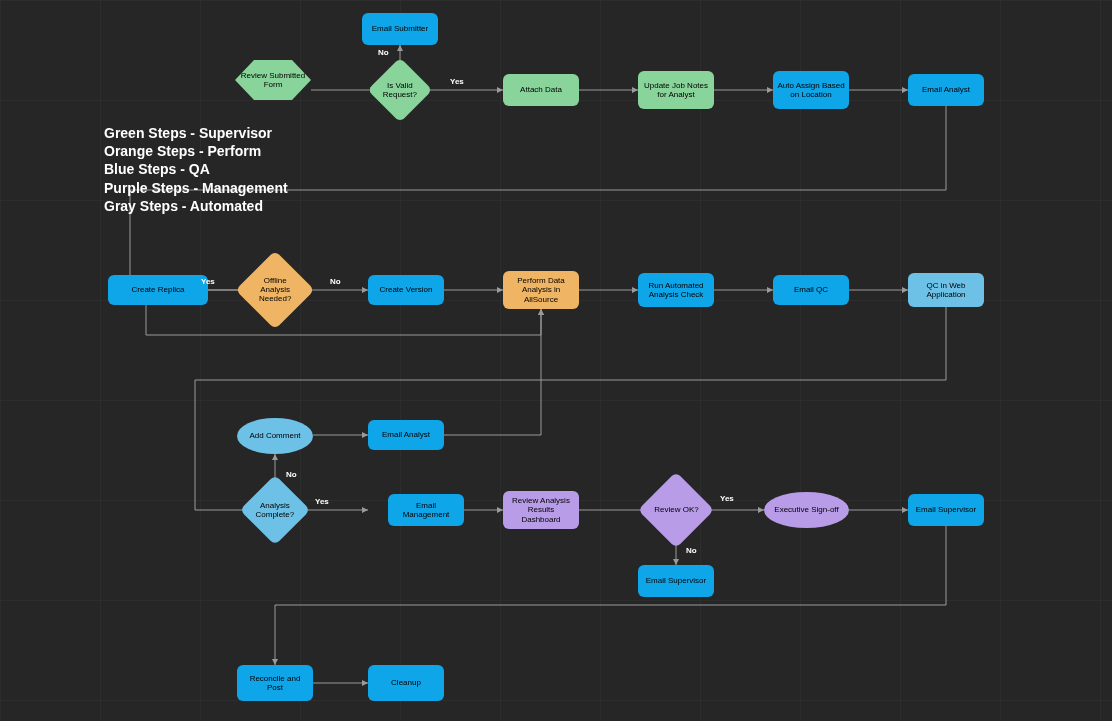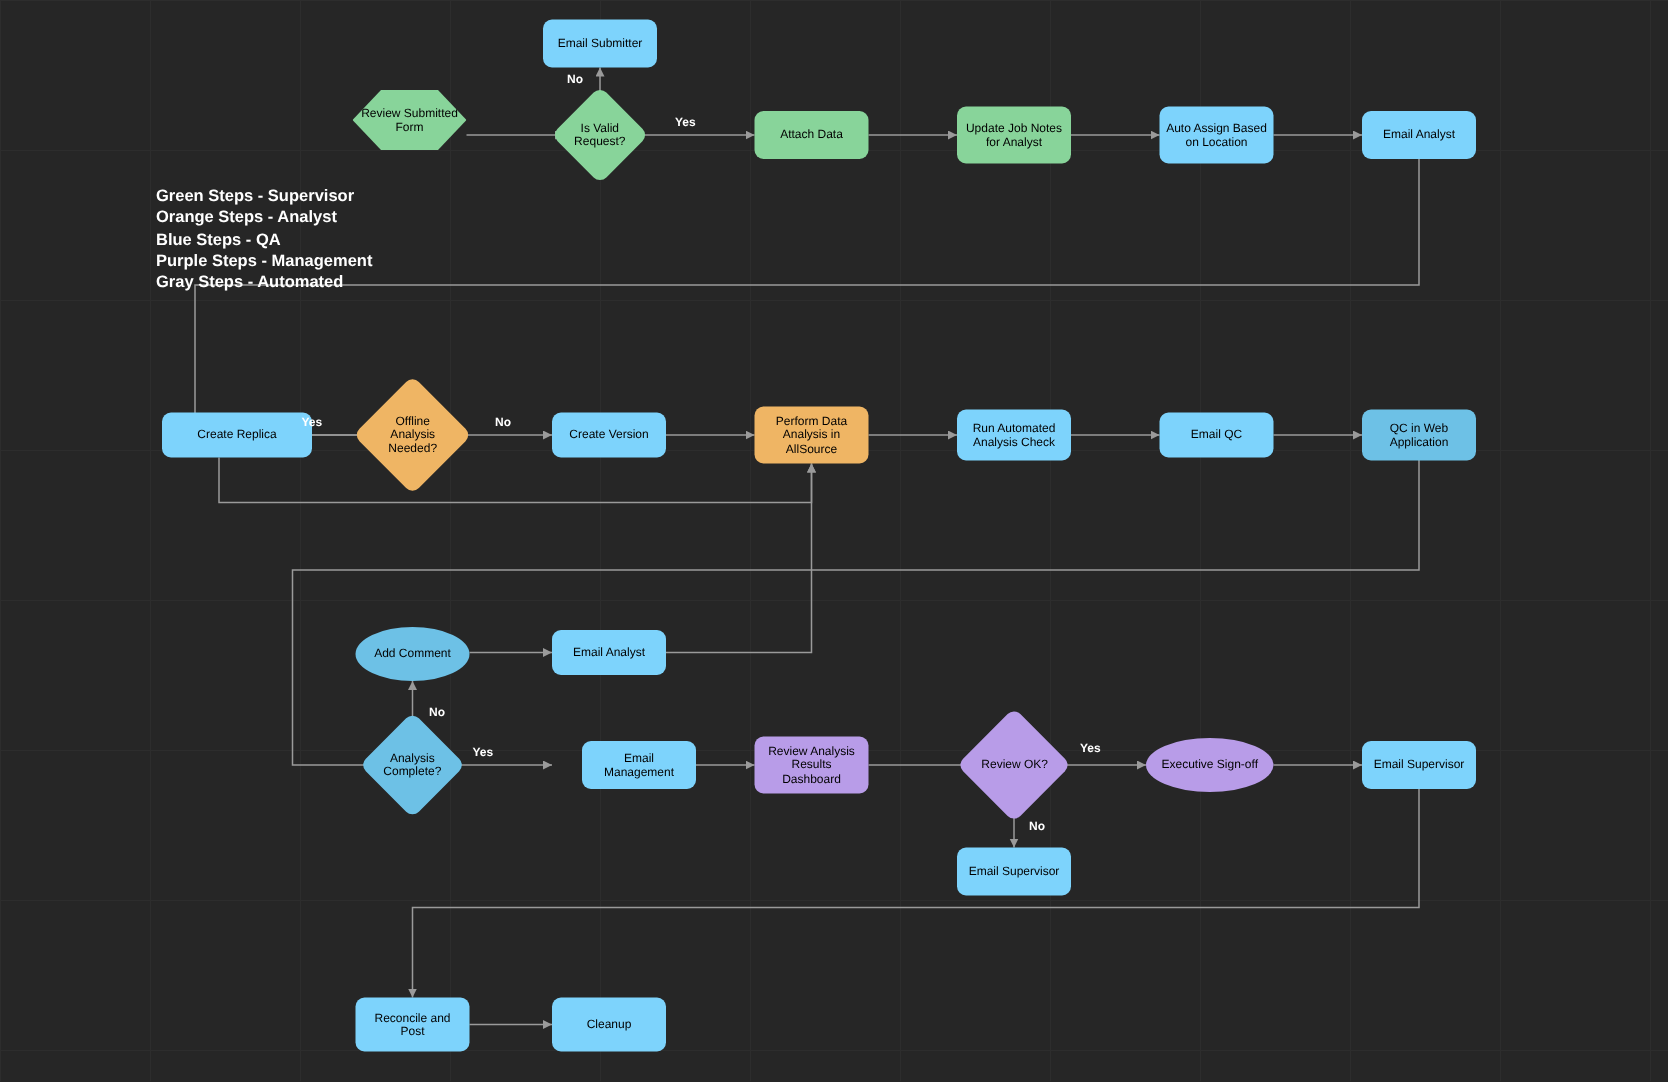--- a/index.html
+++ b/index.html
@@ -1,30 +1,30 @@
 <!DOCTYPE html>
 <html><head>
 <meta charset="utf-8">
 <style>
   html,body{margin:0;padding:0;width:1112px;height:721px;background:#262626;font-family:Arial,Helvetica,sans-serif;font-size:8px;color:#000;overflow:hidden}
   .canvas{position:relative;width:1112px;height:721px}
   .grid{position:absolute;inset:0;background-image:linear-gradient(to right,#2d2d2d 1px,transparent 1px),linear-gradient(to bottom,#2d2d2d 1px,transparent 1px);background-size:100px 100px}
   .node{position:absolute;display:flex;align-items:center;justify-content:center;text-align:center;line-height:1.15;border-radius:6px;box-sizing:border-box;padding:4px}
   .rect{border-radius:6px}
-  .gray{background:#7dd3fc}
+  .gray{background:#0ea5e9}
   .green{background:#88d49a}
   .orange{background:#efb564}
   .blue{background:#6dc1e6}
   .purple{background:#b89ce8}
   .diamond{transform:rotate(45deg)}
   .diamond>span{display:block;transform:rotate(-45deg);text-align:center}
   .hex{clip-path:polygon(25% 0%,75% 0%,100% 50%,75% 100%,25% 100%,0% 50%);border-radius:0}
   .ellipse{border-radius:50%}
   .edge-label{position:absolute;color:#fff;font-size:8px;font-weight:bold}
-  .legend{position:absolute;color:#fff;font-size:11px;font-weight:bold;line-height:1.3}
+  .legend{position:absolute;color:#fff;font-size:14px;font-weight:bold;line-height:1.3}
   svg.edges{position:absolute;inset:0;width:1112px;height:721px;pointer-events:none}
   svg.edges line,svg.edges polyline{stroke:#9a9a9a;stroke-width:1;fill:none}
   svg.edges polygon{fill:#9a9a9a}
 </style>
 </head>
 <body>
 
 <div class="canvas">
   <div class="grid"></div>
 
@@ -78,21 +78,21 @@
 
     <line x1="849" y1="510" x2="908" y2="510" marker-end="url(#ah)"></line>
 
     <polyline points="946,525 946,605 275,605 275,665" marker-end="url(#ah)"></polyline>
 
     <line x1="313" y1="683" x2="368" y2="683" marker-end="url(#ah)"></line>
   </svg>
 
   <div class="legend" style="left:104px;top:124px">
     <div>Green Steps - Supervisor</div>
-    <div>Orange Steps - Analyst</div>
+    <div>Orange Steps - Perform</div>
     <div>Blue Steps - QA</div>
     <div>Purple Steps - Management</div>
     <div>Gray Steps - Automated</div>
   </div>
 
   <div class="node hex green" style="left:235px;top:60px;width:76px;height:40px">
       <span>Review Submitted Form</span>
     </div>
   <div class="node diamond green" style="left:377px;top:67px;width:46px;height:46px">
       <span>Is Valid Request?</span>

